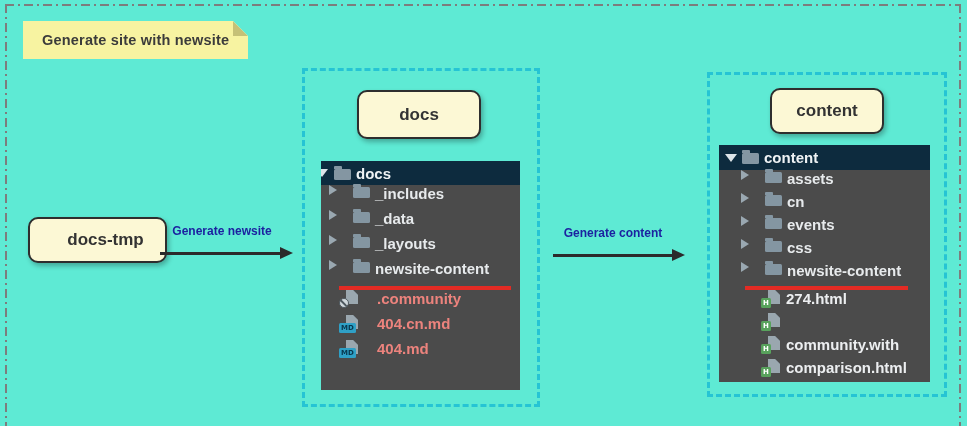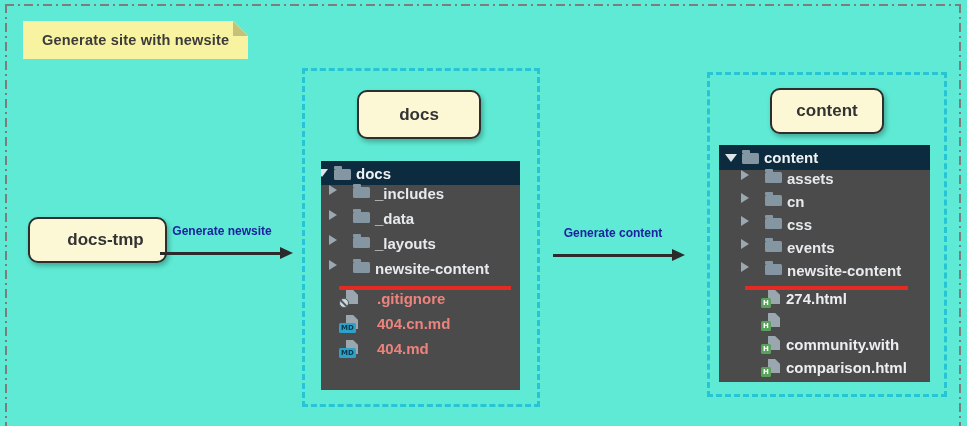--- a/index.html
+++ b/index.html
@@ -152,21 +152,21 @@
       <span class="tri-r"></span>
       <span class="fol"></span>
       <span class="lbl">newsite-content</span>
     </div>
     <div class="redline"></div>
     <div class="row file">
       <span class="fic">
           <span class="doc"></span>
           <span class="noent"></span>
         </span>
-      <span class="lbl">.gitignore</span>
+      <span class="lbl">.community</span>
     </div>
     <div class="row file">
       <span class="fic">
           <span class="doc"></span>
           <span class="badge md">MD</span>
         </span>
       <span class="lbl">404.cn.md</span>
     </div>
     <div class="row file">
       <span class="fic">
@@ -198,30 +198,30 @@
       <span class="lbl">assets</span>
     </div>
     <div class="row folder">
       <span class="tri-r"></span>
       <span class="fol"></span>
       <span class="lbl">cn</span>
     </div>
     <div class="row folder">
       <span class="tri-r"></span>
       <span class="fol"></span>
+      <span class="lbl">events</span>
+    </div>
+    <div class="row folder">
+      <span class="tri-r"></span>
+      <span class="fol"></span>
       <span class="lbl">css</span>
     </div>
     <div class="row folder">
       <span class="tri-r"></span>
       <span class="fol"></span>
-      <span class="lbl">events</span>
-    </div>
-    <div class="row folder">
-      <span class="tri-r"></span>
-      <span class="fol"></span>
       <span class="lbl">newsite-content</span>
     </div>
     <div class="redline"></div>
     <div class="row file">
       <span class="fic">
           <span class="doc"></span>
           <span class="badge html">H</span>
         </span>
       <span class="lbl">274.html</span>
     </div>

